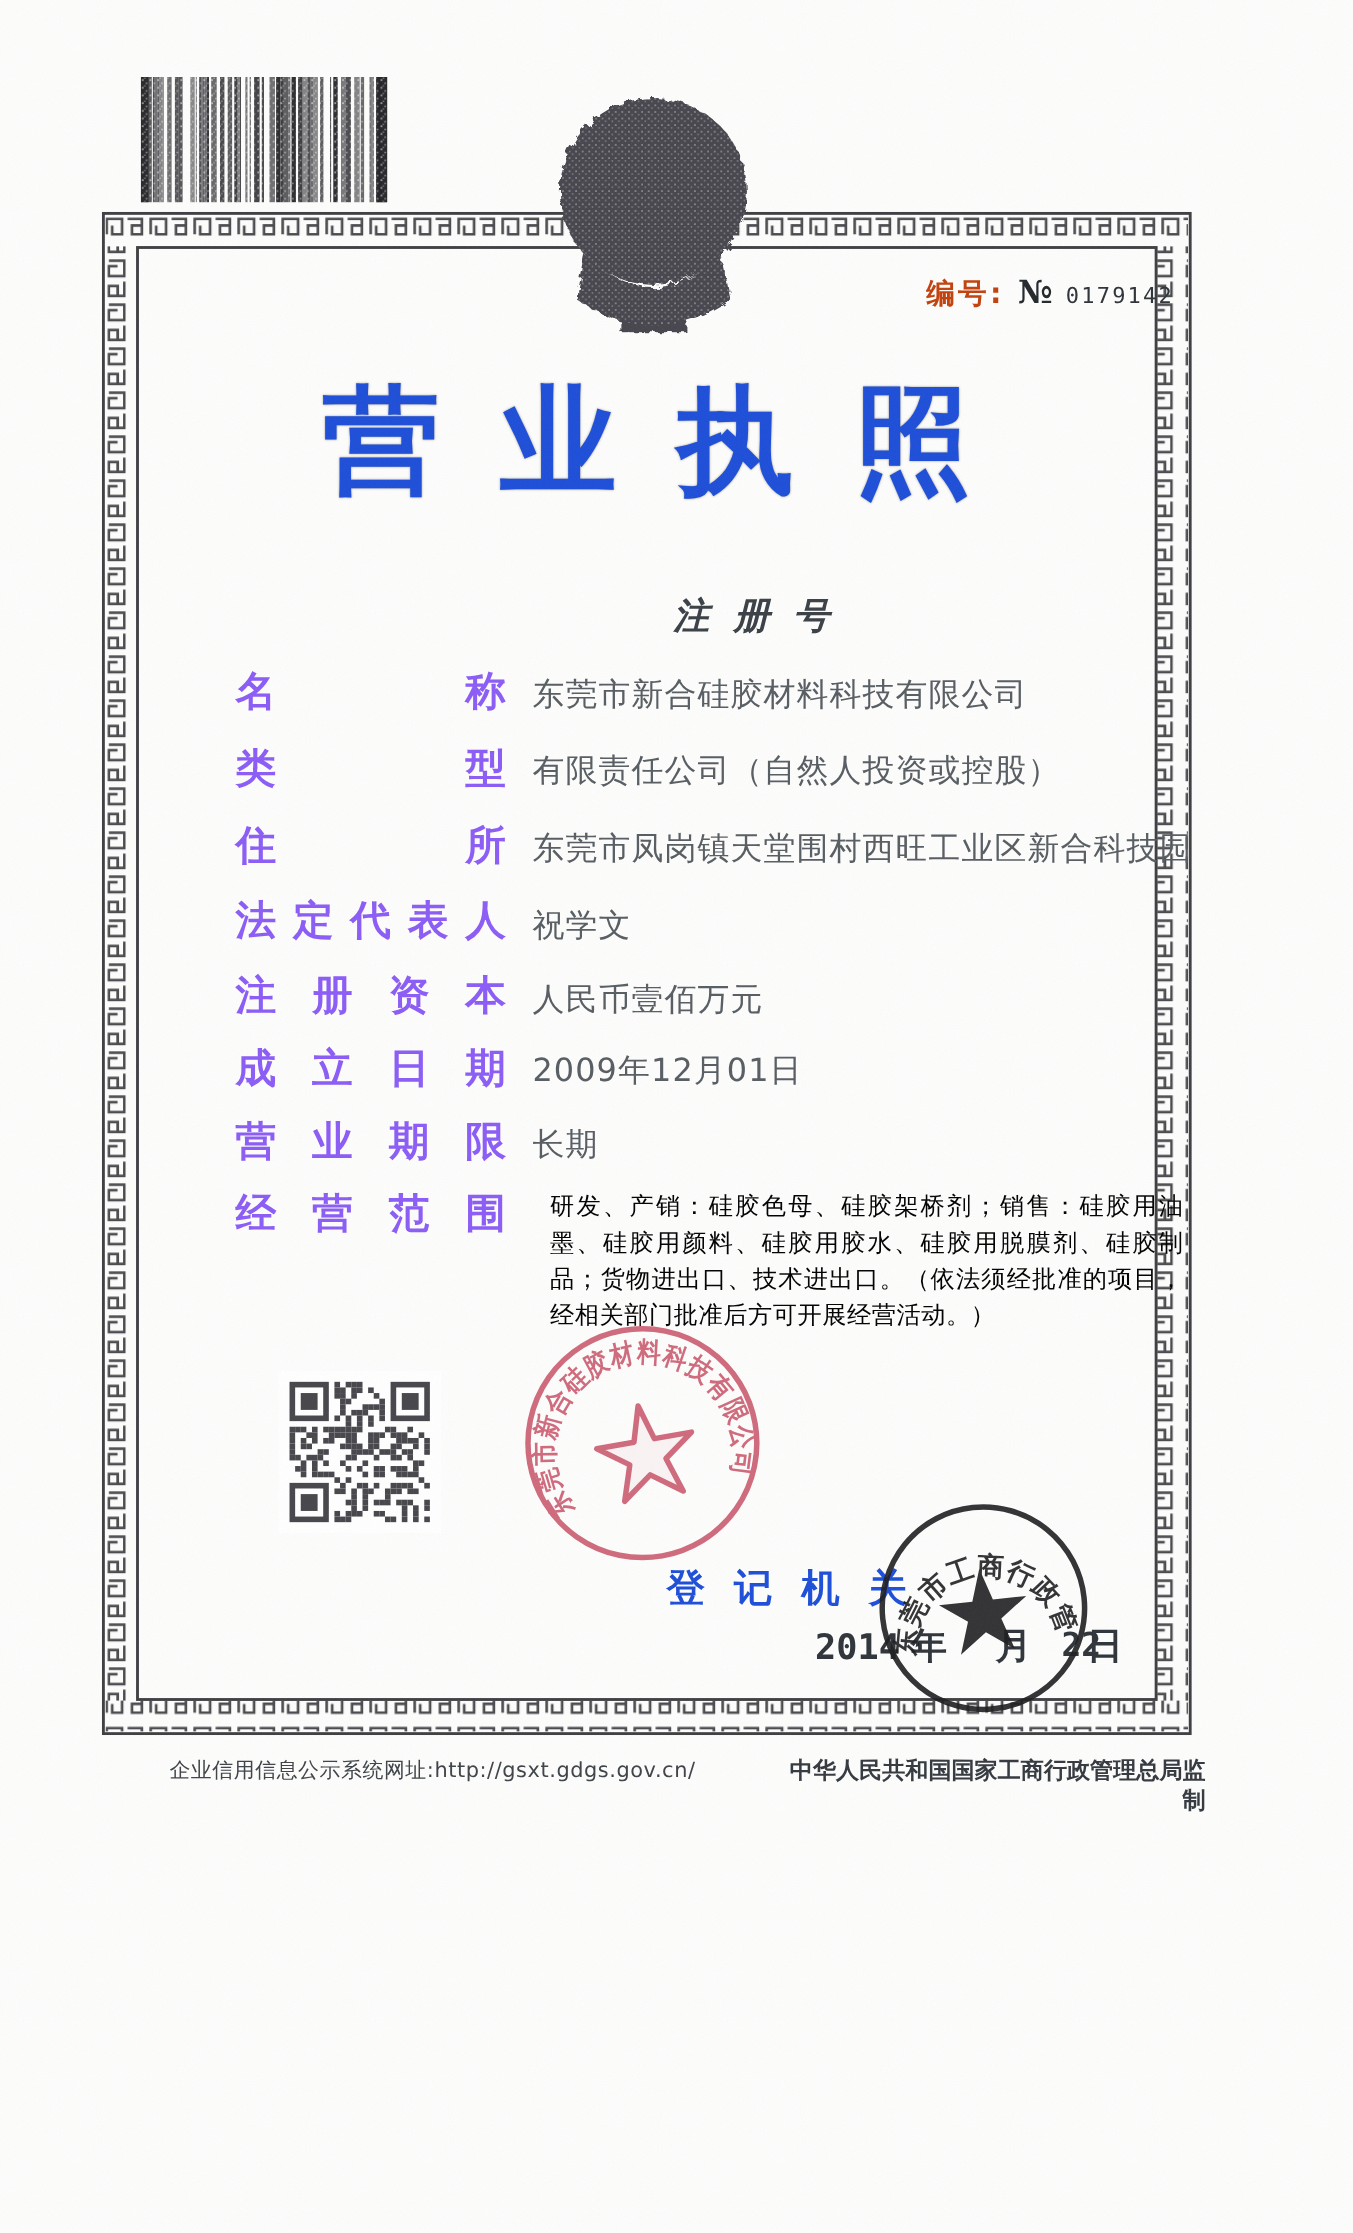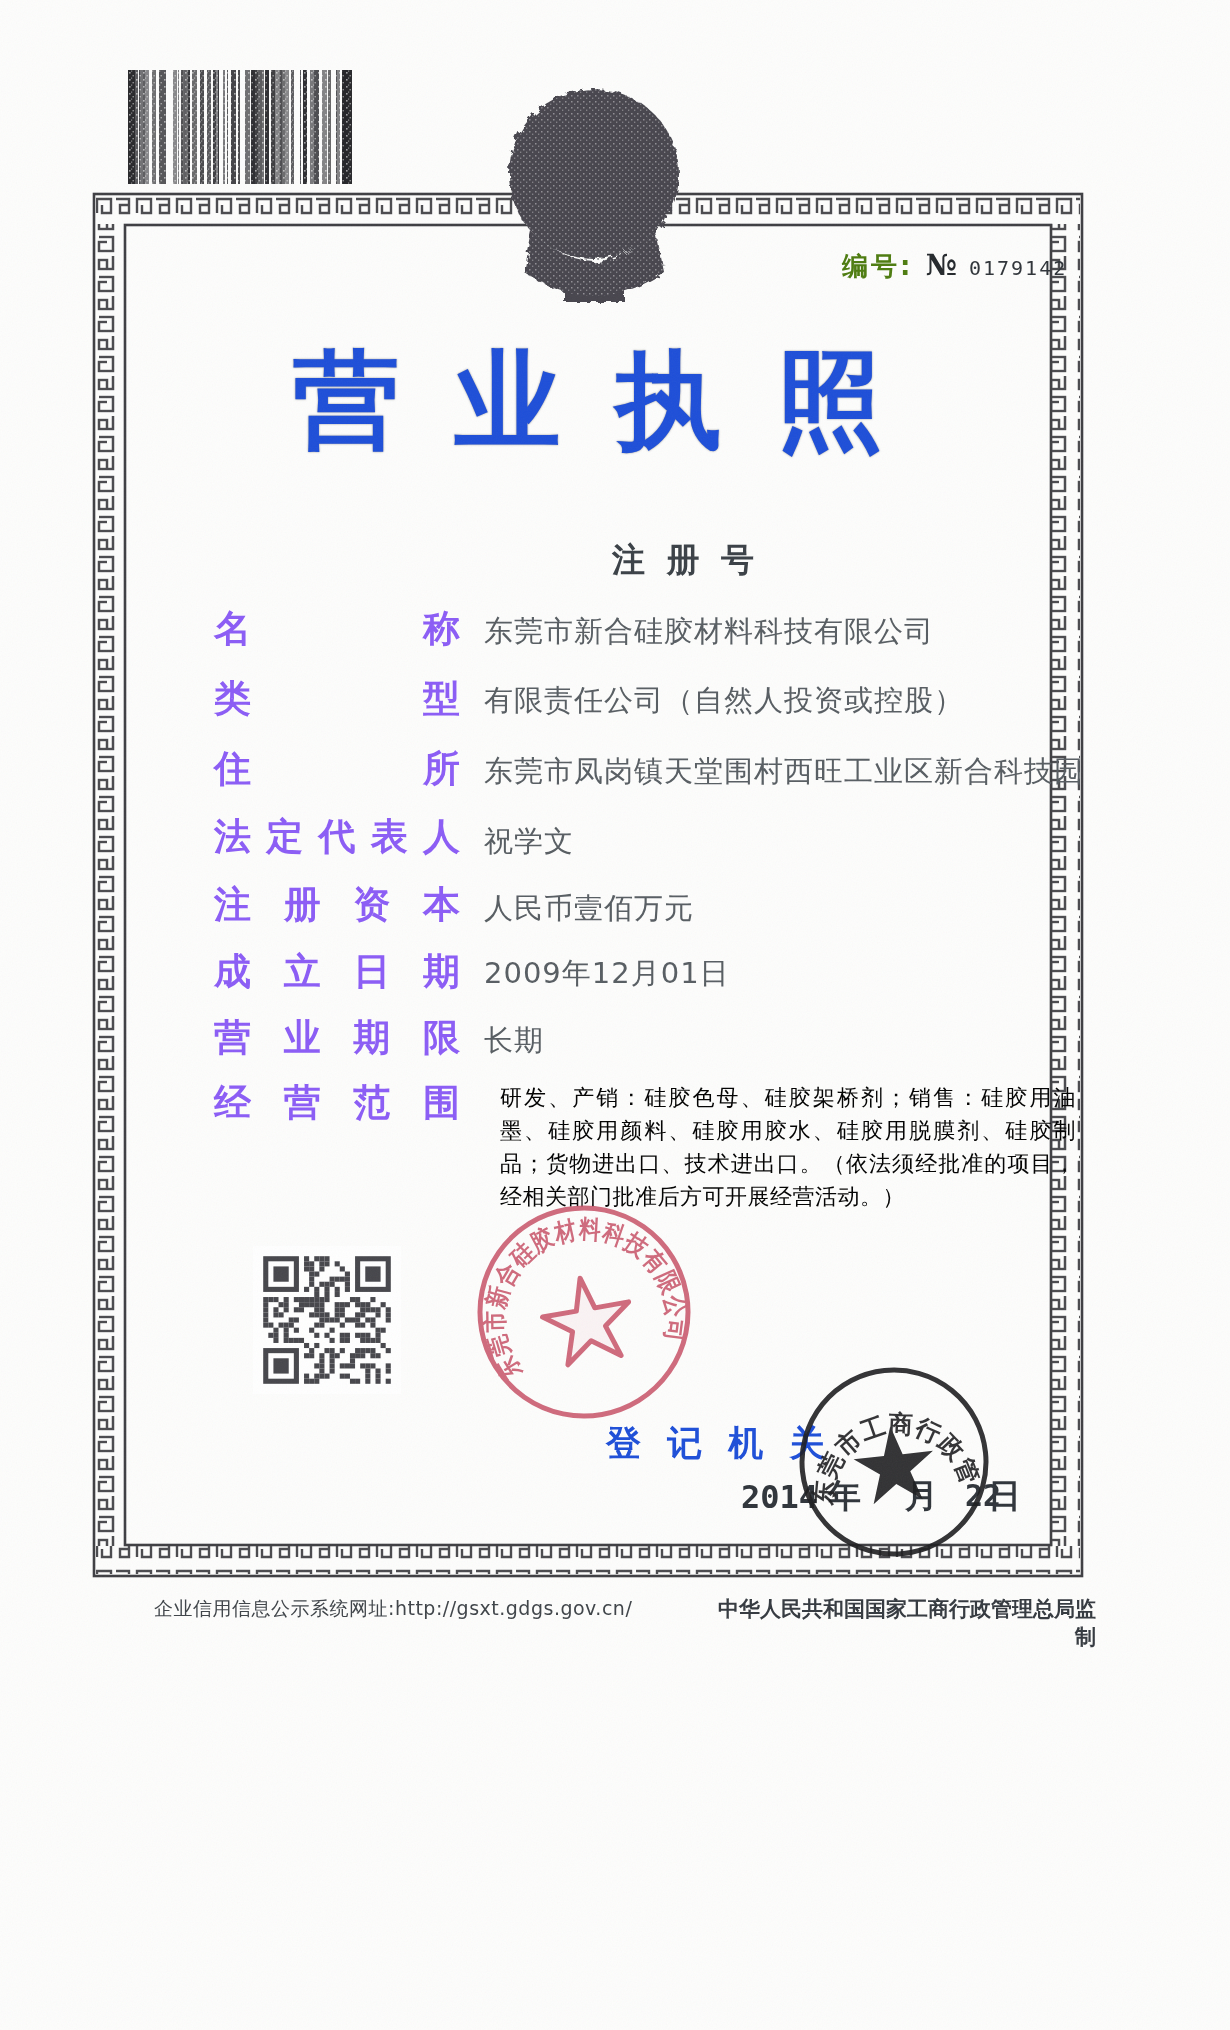--- a/index.html
+++ b/index.html
@@ -10,32 +10,32 @@
     color:#33383d;
   }
   .abs{position:absolute;}
   
   .barcode-wrap{left:128px;top:70px;width:224px;height:114px;}
   .emblem-wrap{left:498px;top:82px;width:192px;height:224px;z-index:3;}
   
   .frame-wrap{left:92px;top:192px;width:992px;height:1386px;z-index:1;}
   
   .serial-line{left:842px;top:248px;z-index:4;display:flex;align-items:baseline;gap:12px;}
-  .serial-label{font-size:26px;font-weight:600;color:#4d7c0f;letter-spacing:3px;}
+  .serial-label{font-size:26px;font-weight:600;color:#c2410c;letter-spacing:3px;}
   .serial-no-sign{font-size:29px;font-weight:800;font-family:"DejaVu Serif","Liberation Serif",serif;color:#24282c;}
   .serial-number{font-size:20px;font-family:"DejaVu Sans Mono","Liberation Mono",monospace;color:#2e3338;letter-spacing:2px;}
   
   .license-title{
     left:92px;top:330px;width:992px;text-align:center;z-index:4;
     font-size:106px;font-weight:900;color:#1d4ed8;
     letter-spacing:0.52em;padding-left:0.52em;box-sizing:border-box;
     text-shadow:0 0 2px rgba(40,40,45,.55);
   }
   
-  .regno-line{left:612px;top:538px;display:flex;align-items:baseline;z-index:4;}
+  .regno-line{left:612px;top:538px;display:flex;align-items:baseline;z-index:4;font-style:italic;}
   .regno-label{font-size:33px;font-weight:600;color:#3a4046;word-spacing:10px;}
   .regno-number{font-size:31px;margin-left:30px;font-family:"DejaVu Sans Mono","Liberation Mono",monospace;color:#4b5257;letter-spacing:1px;}
   
   .field-label{
     position:absolute;left:214px;width:246px;z-index:4;
     font-size:37px;font-weight:600;color:#8b5cf6;
     text-align:justify;text-align-last:justify;
   }
   .field-value{
     position:absolute;left:484px;z-index:4;

